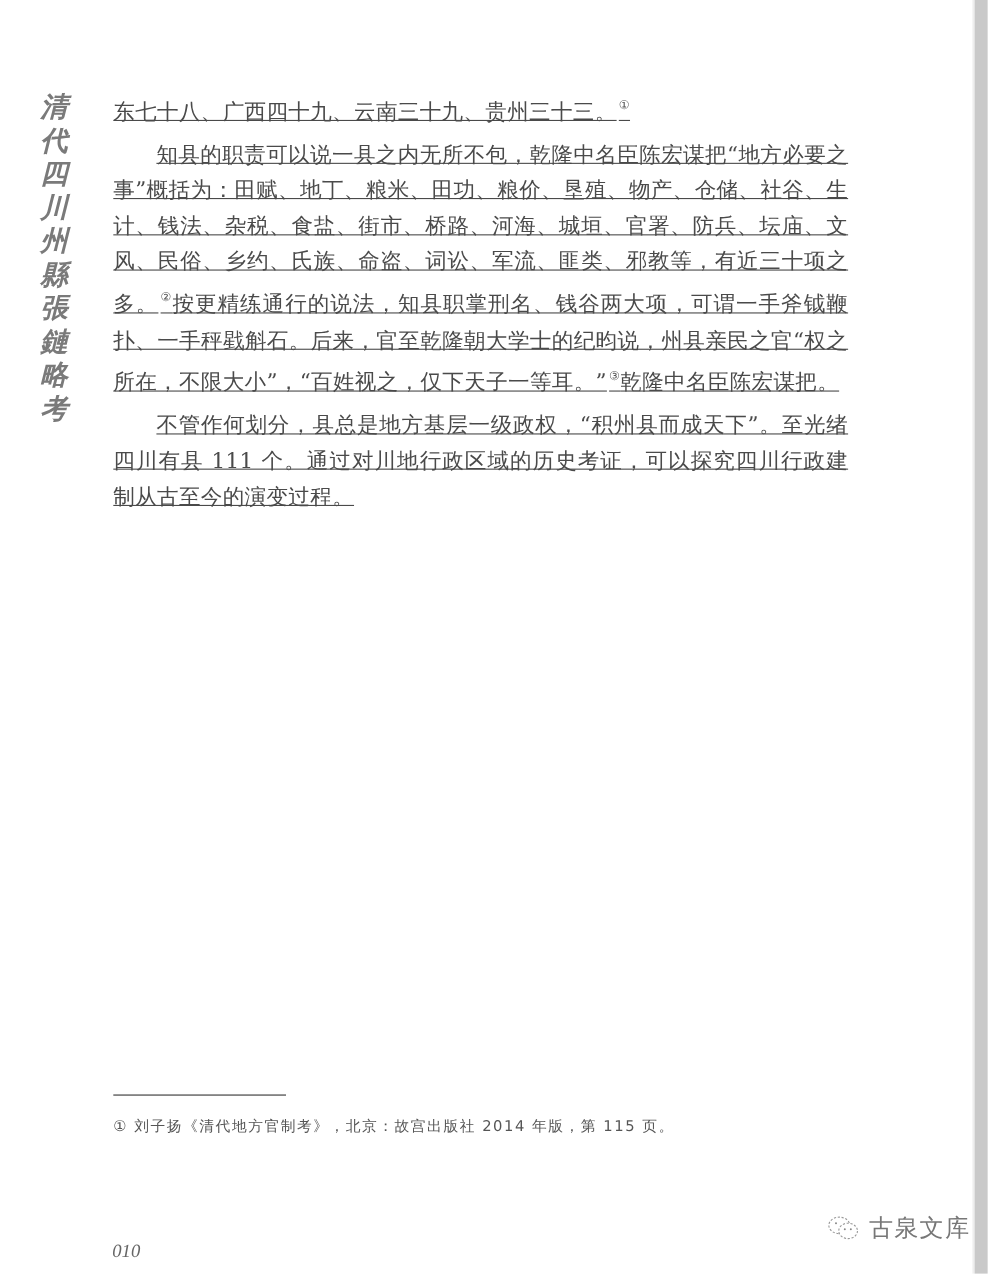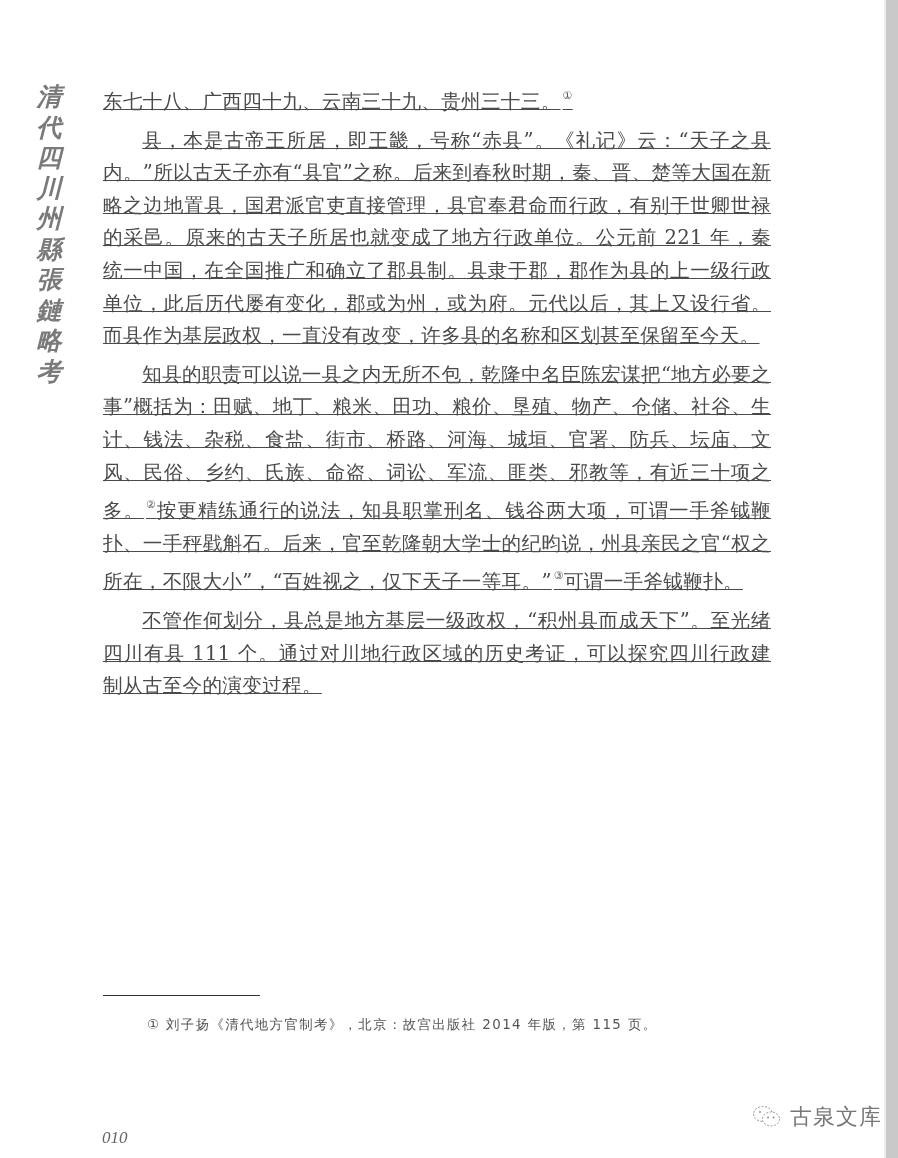--- a/index.html
+++ b/index.html
@@ -30,21 +30,21 @@
     .body-text p.indent { text-indent: 2em; }
     sup.fn { font-size: 11px; vertical-align: 9px; color: #555; margin-left: 2px; }
     .footnote-rule {
       position: absolute; left: 103px; top: 995px; width: 157px; height: 1px; background: #333;
     }
     .footnotes {
       position: absolute; left: 103px; top: 1014px; width: 660px;
       font-family: "DejaVu Sans", sans-serif; font-size: 13.4px; line-height: 21.5px; color: #555;
       letter-spacing: 1.4px;
     }
-    .footnotes div { white-space: nowrap; margin-left: 44px; }
+    .footnotes div { white-space: nowrap; }
     .page-number {
       position: absolute; left: 102px; top: 1128px;
       font-family: Liberation Serif, serif; font-style: italic; font-size: 17px; color: #666;
     }
     .watermark {
       position: absolute; left: 752px; top: 1102px; display: flex; align-items: center; gap: 8px;
       color: #888;
     }
     .watermark-icon { width: 30px; height: 26px; }
     .watermark-text {
@@ -65,22 +65,21 @@
   <span>州</span>
   <span>縣</span>
   <span>張</span>
   <span>鏈</span>
   <span>略</span>
   <span>考</span>
 </div>
 
 <div class="body-text">
   <p><span>东七十八、广西四十九、云南三十九、贵州三十三。</span><sup class="fn">①</sup></p>
-  <p class="indent"><span>县，本是古帝王所居，即王畿，号称“赤县”。《礼记》云：“天子之县内。”所以古天子亦有“县官”之称。后来到春秋时期，秦、晋、楚等大国在新略之边地置县，国君派官吏直接管理，县官奉君命而行政，有别于世卿世禄的采邑。原来的古天子所居也就变成了地方行政单位。公元前 221 年，秦统一中国，在全国推广和确立了郡县制。县隶于郡，郡作为县的上一级行政单位，此后历代屡有变化，郡或为州，或为府。元代以后，其上又设行省。而县作为基层政权，一直没有改变，许多县的名称和区划甚至保留至今天。</span></p>
-  <p class="indent"><span>知县的职责可以说一县之内无所不包，乾隆中名臣陈宏谋把“地方必要之事”概括为：田赋、地丁、粮米、田功、粮价、垦殖、物产、仓储、社谷、生计、钱法、杂税、食盐、街市、桥路、河海、城垣、官署、防兵、坛庙、文风、民俗、乡约、氏族、命盗、词讼、军流、匪类、邪教等，有近三十项之多。</span><sup class="fn">②</sup><span>按更精练通行的说法，知县职掌刑名、钱谷两大项，可谓一手斧钺鞭扑、一手秤戥斛石。后来，官至乾隆朝大学士的纪昀说，州县亲民之官“权之所在，不限大小”，“百姓视之，仅下天子一等耳。”</span><sup class="fn">③</sup><span>可谓一手斧钺鞭扑。</span></p>
+  <p class="indent"><span>知县的职责可以说一县之内无所不包，乾隆中名臣陈宏谋把“地方必要之事”概括为：田赋、地丁、粮米、田功、粮价、垦殖、物产、仓储、社谷、生计、钱法、杂税、食盐、街市、桥路、河海、城垣、官署、防兵、坛庙、文风、民俗、乡约、氏族、命盗、词讼、军流、匪类、邪教等，有近三十项之多。</span><sup class="fn">②</sup><span>按更精练通行的说法，知县职掌刑名、钱谷两大项，可谓一手斧钺鞭扑、一手秤戥斛石。后来，官至乾隆朝大学士的纪昀说，州县亲民之官“权之所在，不限大小”，“百姓视之，仅下天子一等耳。”</span><sup class="fn">③</sup><span>乾隆中名臣陈宏谋把。</span></p>
   <p class="indent"><span>不管作何划分，县总是地方基层一级政权，“积州县而成天下”。至光绪四川有县 111 个。通过对川地行政区域的历史考证，可以探究四川行政建制从古至今的演变过程。</span></p>
 </div>
 
 <div class="footnote-rule"></div>
 
 <div class="footnotes">
   <div>① 刘子扬《清代地方官制考》，北京：故宫出版社 2014 年版，第 115 页。</div>
 </div>
 
 <div class="page-number">010</div>

